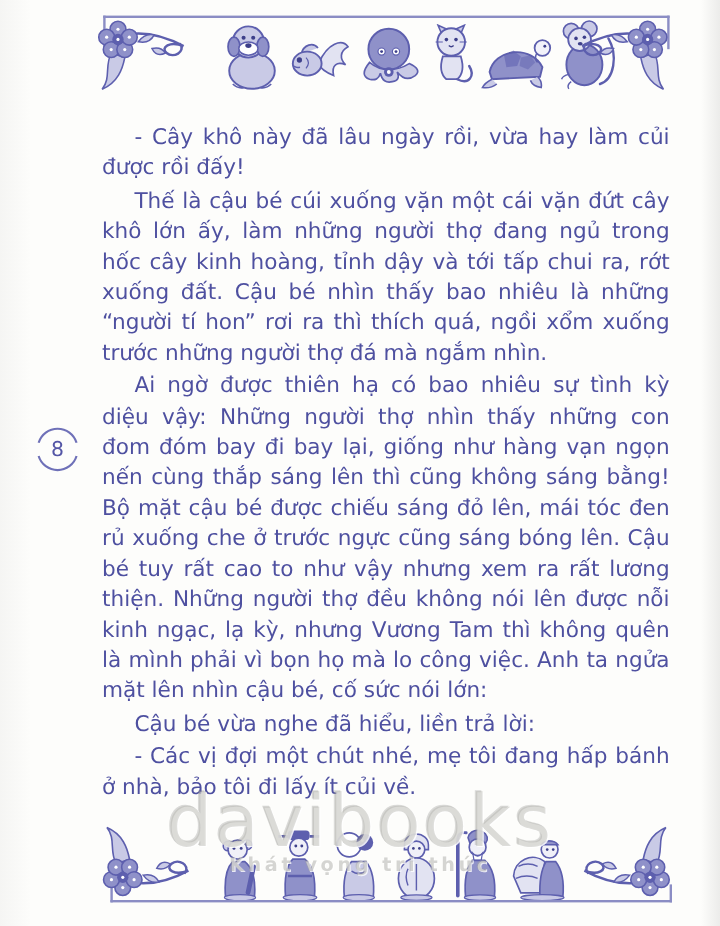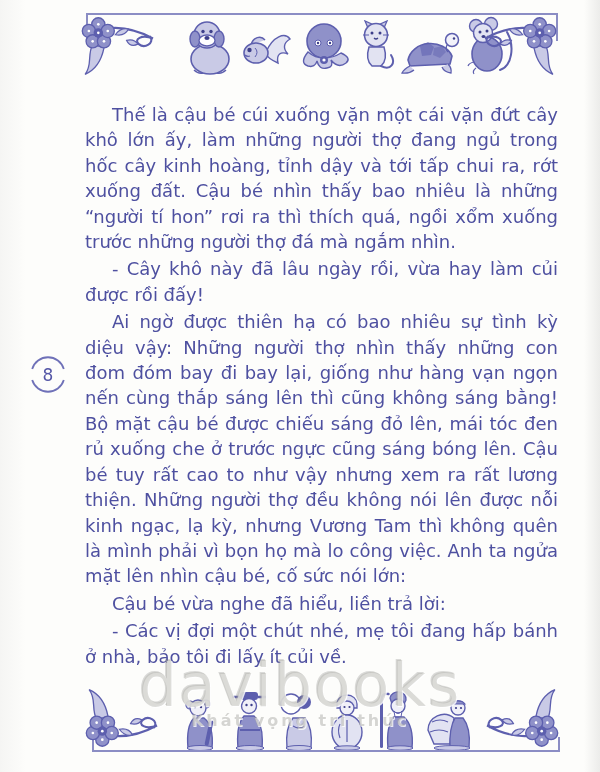--- a/index.html
+++ b/index.html
@@ -231,23 +231,23 @@
         <circle cx="18" cy="16" r="1.5" fill="#3d3f8a"></circle>
           <circle cx="25" cy="15" r="1.5" fill="#3d3f8a"></circle>
         <ellipse cx="21.5" cy="20.5" rx="2" ry="1.5" fill="#3d3f8a"></ellipse>
         <path d="M14 52 q-4 3 -2 6 M12 46 q-5 1 -6 4" fill="none" stroke="#5d5fae" stroke-width="1.2"></path>
       </svg>
     </span>
   </div>
 
   <div class="text-block">
 
+      <p>- Cây khô này đã lâu ngày rồi, vừa hay làm củi được rồi đấy!</p>
+
       <p>Thế là cậu bé cúi xuống vặn một cái vặn đứt cây khô lớn ấy, làm những người thợ đang ngủ trong hốc cây kinh hoàng, tỉnh dậy và tới tấp chui ra, rớt xuống đất. Cậu bé nhìn thấy bao nhiêu là những “người tí hon” rơi ra thì thích quá, ngồi xổm xuống trước những người thợ đá mà ngắm nhìn.</p>
-
-      <p>- Cây khô này đã lâu ngày rồi, vừa hay làm củi được rồi đấy!</p>
 
       <p>Ai ngờ được thiên hạ có bao nhiêu sự tình kỳ diệu vậy: Những người thợ nhìn thấy những con đom đóm bay đi bay lại, giống như hàng vạn ngọn nến cùng thắp sáng lên thì cũng không sáng bằng! Bộ mặt cậu bé được chiếu sáng đỏ lên, mái tóc đen rủ xuống che ở trước ngực cũng sáng bóng lên. Cậu bé tuy rất cao to như vậy nhưng xem ra rất lương thiện. Những người thợ đều không nói lên được nỗi kinh ngạc, lạ kỳ, nhưng Vương Tam thì không quên là mình phải vì bọn họ mà lo công việc. Anh ta ngửa mặt lên nhìn cậu bé, cố sức nói lớn:</p>
 
 
       <p>Cậu bé vừa nghe đã hiểu, liền trả lời:</p>
 
       <p>- Các vị đợi một chút nhé, mẹ tôi đang hấp bánh ở nhà, bảo tôi đi lấy ít củi về.</p>
     </div>
 
   <div class="page-number">

